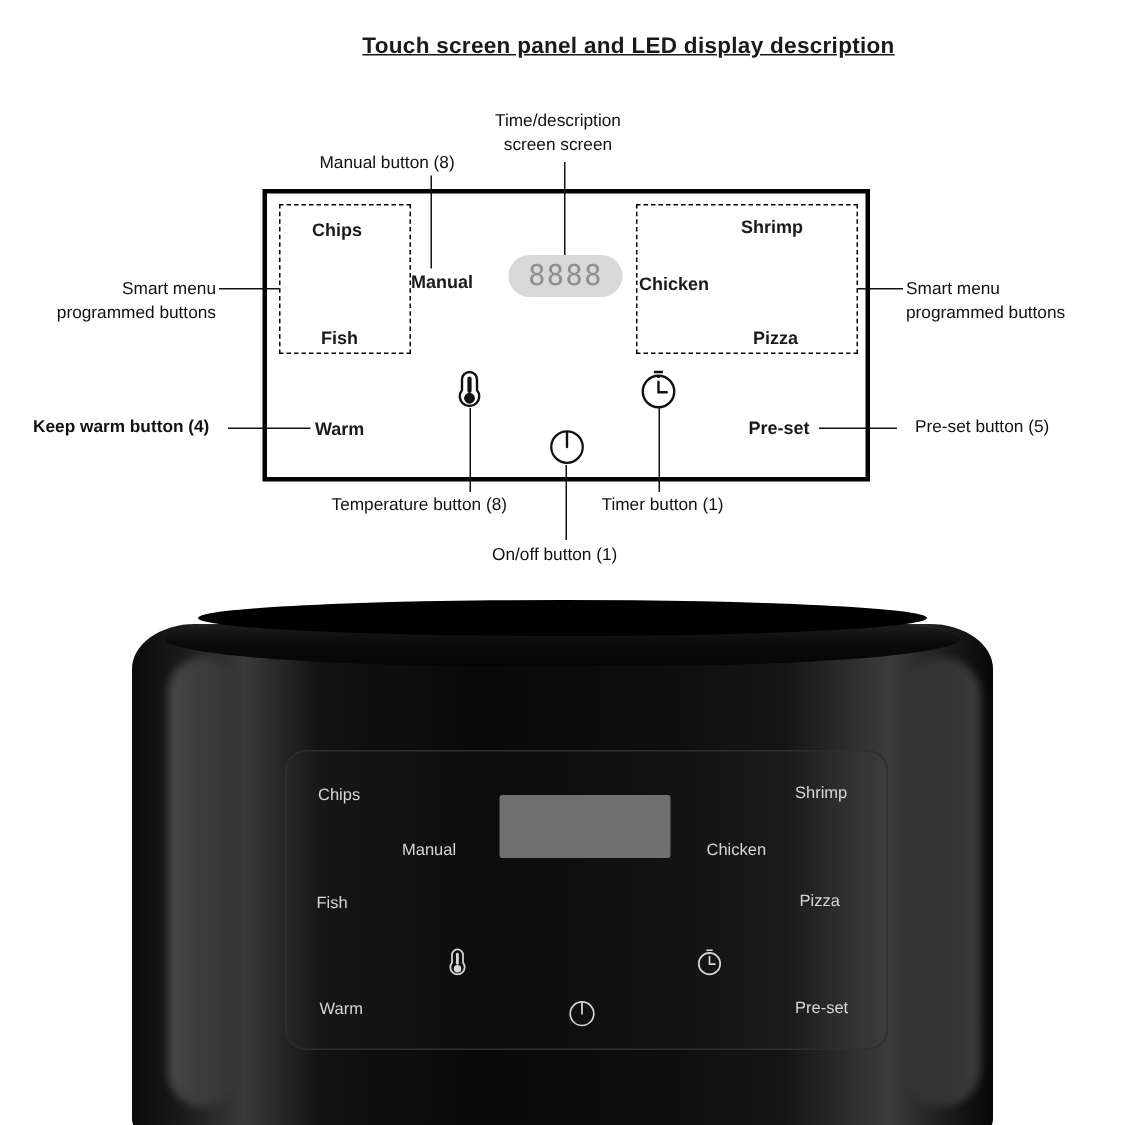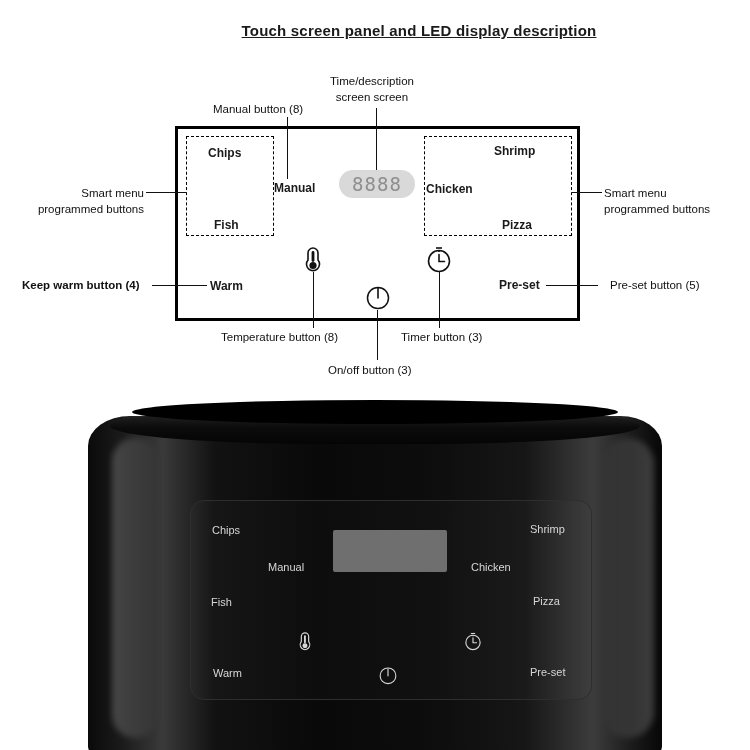--- a/index.html
+++ b/index.html
@@ -297,22 +297,22 @@
 </div>
 
 <div class="callout" id="co-smart-r">
   <div>Smart menu</div>
   <div>programmed buttons</div>
 </div>
 
 <div class="callout" id="co-keepwarm">Keep warm button (4)</div>
 <div class="callout" id="co-preset">Pre-set button (5)</div>
 <div class="callout" id="co-temp">Temperature button (8)</div>
-<div class="callout" id="co-timer">Timer button (3)</div>
-<div class="callout" id="co-onoff">On/off button (3)</div>
+<div class="callout" id="co-timer">Timer button (1)</div>
+<div class="callout" id="co-onoff">On/off button (1)</div>
 
 <div id="photo">
   <div id="body-shape"></div>
   <div id="body-top-rim"></div>
   <div id="body-top-inner"></div>
   <div id="body-gloss"></div>
   <div id="body-gloss-r"></div>
   <div id="photo-panel"></div>
 </div>
 

